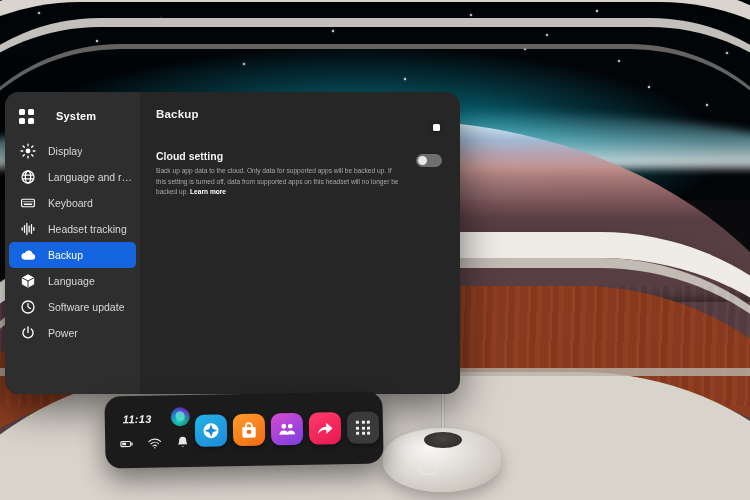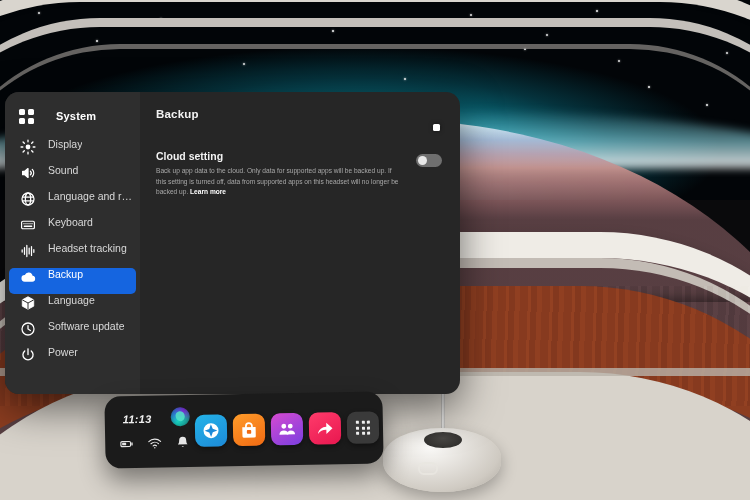--- a/index.html
+++ b/index.html
@@ -89,21 +89,21 @@
          box-shadow:0 14px 40px rgba(0,0,0,.55);overflow:hidden;display:flex;}
 
   .sidebar{width:135px;background:#2e2e2e;flex:0 0 135px;padding-top:0;}
   .sidebar-head{display:flex;align-items:center;height:36px;padding:0 0 0 14px;margin-top:6px;}
   .grid-icon{width:15px;height:15px;display:grid;grid-template-columns:6px 6px;
              grid-template-rows:6px 6px;gap:3px;}
   .grid-icon i{background:#fff;border-radius:1.5px;display:block;}
   .sys-title{color:#fff;font-size:11px;font-weight:bold;margin-left:22px;letter-spacing:.2px;}
 
   .nav{margin-top:4px;}
-  .nav-item{display:flex;height:26px;margin:0 4px 0 4px;
+  .nav-item{display:flex;align-items:center;height:26px;margin:0 4px 0 4px;
             border-radius:5px;padding-left:10px;cursor:default;}
   .nav-item .ic{width:18px;height:18px;flex:0 0 18px;display:flex;align-items:center;
                 justify-content:center;color:#ffffff;}
   .nav-item .lb{color:#d9d9d9;font-size:10.5px;margin-left:11px;white-space:nowrap;
                 overflow:hidden;text-overflow:ellipsis;max-width:92px;}
   .nav-item.active{background:#1565e0;}
   .nav-item.active .lb{color:#fff;}
 
   .content{flex:1;padding:16px 18px 0 16px;position:relative;}
   .content h1{color:#f2f2f2;font-size:11.5px;font-weight:bold;margin:0 0 30px 0;letter-spacing:.2px;}
@@ -212,29 +212,20 @@
         <div class="nav-item">
           <span class="ic">
             <svg width="16" height="16" viewBox="0 0 24 24" fill="none" stroke="#fff" stroke-width="2" stroke-linecap="round">
               <circle cx="12" cy="12" r="3.6" fill="#fff" stroke="none"></circle>
               <path d="M12 1.6v2.6M12 19.8v2.6M1.6 12h2.6M19.8 12h2.6M4.6 4.6l1.9 1.9M17.5 17.5l1.9 1.9M19.4 4.6l-1.9 1.9M6.5 17.5l-1.9 1.9"></path>
             </svg>
           </span>
           <span class="lb">Display</span>
         </div>
 
-        <div class="nav-item">
-          <span class="ic">
-            <svg width="16" height="16" viewBox="0 0 24 24" fill="none" stroke="#fff" stroke-width="2" stroke-linecap="round">
-              <path d="M4 9.5h3.2L12 5.4v13.2L7.2 14.5H4z" fill="#fff" stroke="#fff" stroke-linejoin="round"></path>
-              <path d="M15.6 9.2a4 4 0 010 5.6M18.4 6.6a8 8 0 010 10.8"></path>
-            </svg>
-          </span>
-          <span class="lb">Sound</span>
-        </div>
 
         <div class="nav-item">
           <span class="ic">
             <svg width="16" height="16" viewBox="0 0 24 24" fill="none" stroke="#fff" stroke-width="1.9">
               <circle cx="12" cy="12" r="9"></circle>
               <ellipse cx="12" cy="12" rx="4" ry="9"></ellipse>
               <path d="M3.2 9.2h17.6M3.2 14.8h17.6"></path>
             </svg>
           </span>
           <span class="lb">Language and regi...</span>

